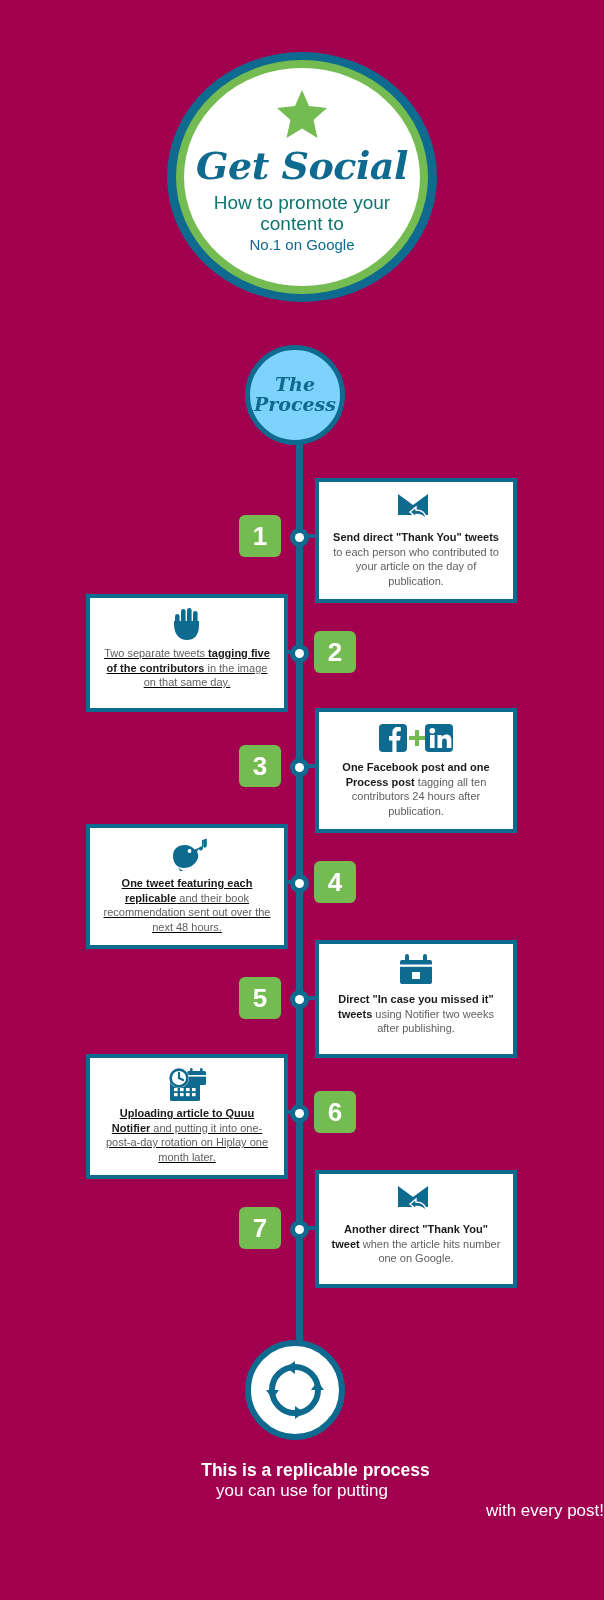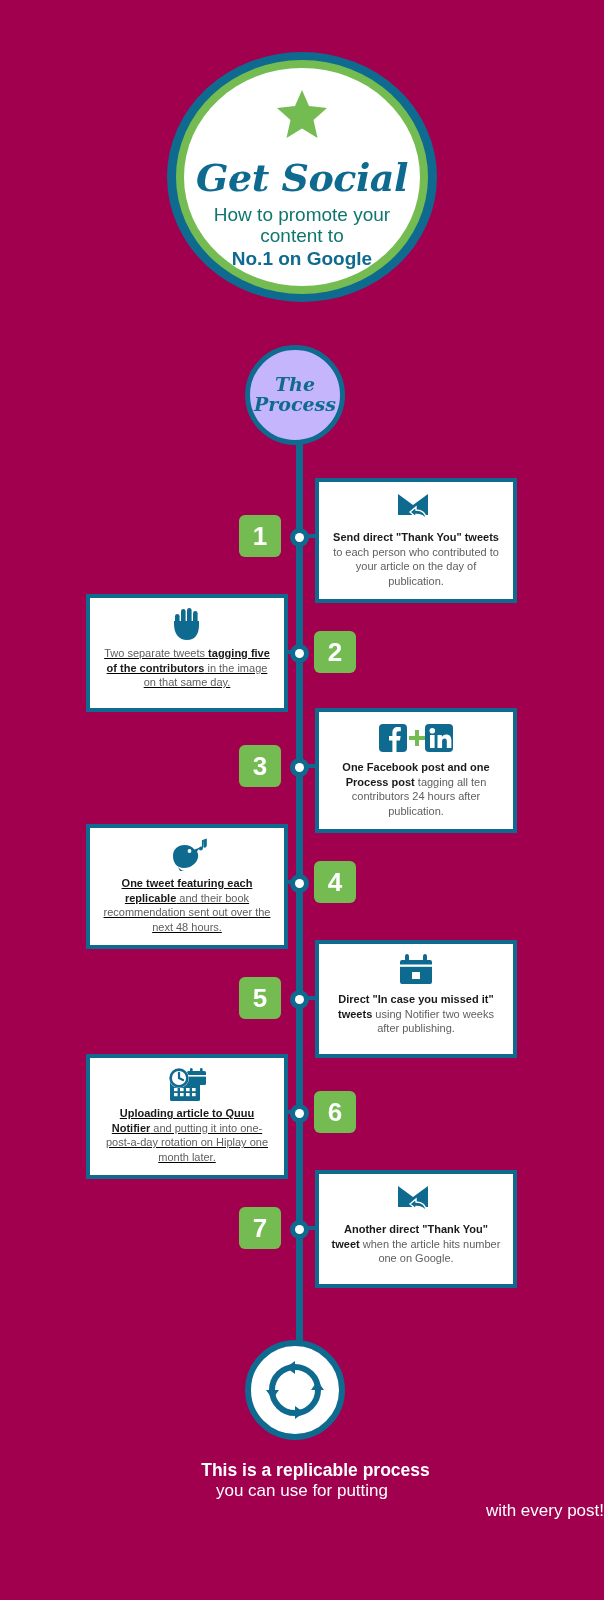--- a/index.html
+++ b/index.html
@@ -63,47 +63,47 @@
   }
   .hero-star { line-height: 0; margin-bottom: 2px; }
   .hero-script {
     font-family: "DejaVu Serif", serif;
     font-style: italic;
     font-weight: bold;
     font-size: 38px;
     color: #0F6A90;
     letter-spacing: -0.5px;
     line-height: 1.05;
-    margin-top: 16px;
+    margin-top: 4px;
   }
   .hero-sub {
     font-size: 19px;
     color: #0f766e;
     text-align: center;
     line-height: 1.12;
     margin-top: 6px;
   }
   .hero-strong {
-    font-size: 19px;
-    font-weight: bold;
+    font-size: 15px;
+    font-weight: normal;
     color: #0F6A90;
     text-align: center;
     line-height: 1.15;
     margin-top: 2px;
   }
 
   
   .process-circle {
     position: absolute;
     left: 245px;
     top: 345px;
     width: 100px;
     height: 100px;
     border-radius: 50%;
-    background: #c4b5fd;
+    background: #7dd3fc;
     border: 5px solid #0F6A90;
     display: flex;
     flex-direction: column;
     align-items: center;
     justify-content: center;
   }
   .process-line1, .process-line2 {
     font-family: "DejaVu Serif", serif;
     font-style: italic;
     font-weight: bold;

